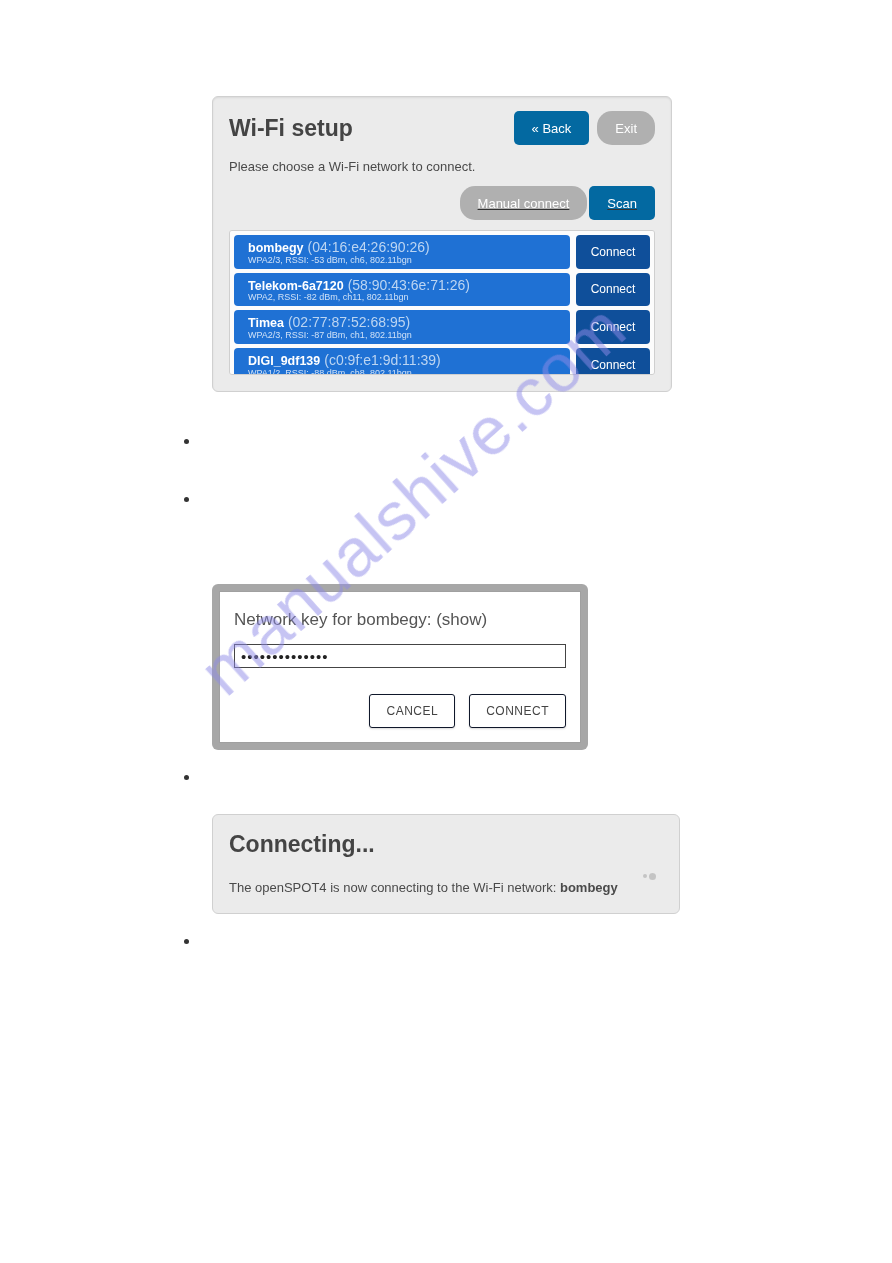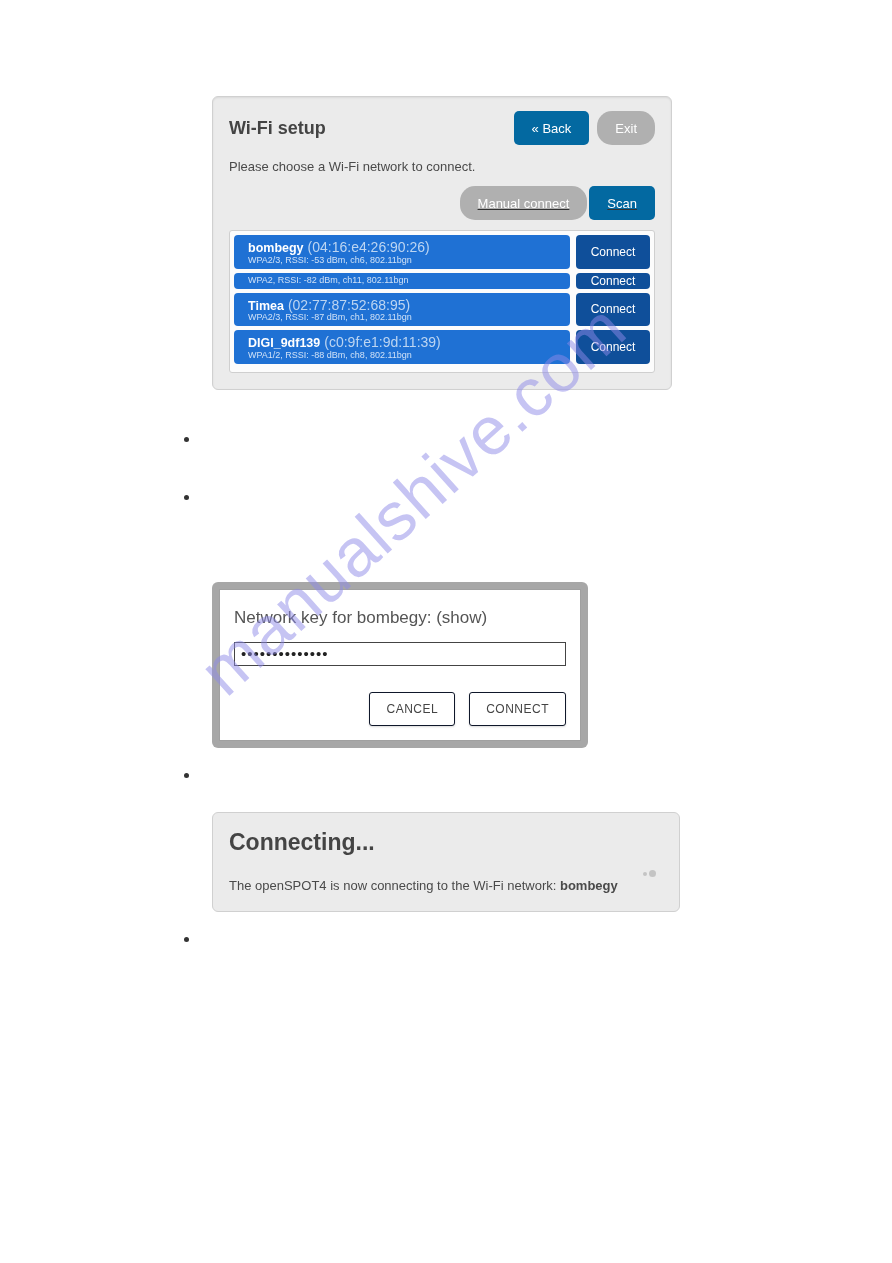--- a/index.html
+++ b/index.html
@@ -35,21 +35,21 @@
     margin-left: 12px;
     margin-top: -12px;
   }
   .panel-head {
     display: flex;
     align-items: center;
     justify-content: space-between;
     gap: 8px;
   }
   .panel-title {
-    font-size: 18px;
+    font-size: 23px;
     font-weight: 600;
     color: #444;
     flex: 1;
   }
   .btn {
     border: none;
     border-radius: 5px;
     height: 34px;
     padding: 0 18px;
     font-size: 13px;
@@ -245,20 +245,21 @@
       <div class="netbox">
         <div class="net-row">
           <div class="net-info">
             <div><span class="net-name">bombegy</span><span class="net-mac">(04:16:e4:26:90:26)</span></div>
             <div class="net-detail">WPA2/3, RSSI: -53 dBm, ch6, 802.11bgn</div>
           </div>
           <button class="net-connect">Connect</button>
         </div>
         <div class="net-row">
           <div class="net-info">
+            <div><span class="net-name">Telekom-6a7120</span><span class="net-mac">(58:90:43:6e:71:26)</span></div>
             <div class="net-detail">WPA2, RSSI: -82 dBm, ch11, 802.11bgn</div>
           </div>
           <button class="net-connect">Connect</button>
         </div>
         <div class="net-row">
           <div class="net-info">
             <div><span class="net-name">Timea</span><span class="net-mac">(02:77:87:52:68:95)</span></div>
             <div class="net-detail">WPA2/3, RSSI: -87 dBm, ch1, 802.11bgn</div>
           </div>
           <button class="net-connect">Connect</button>

